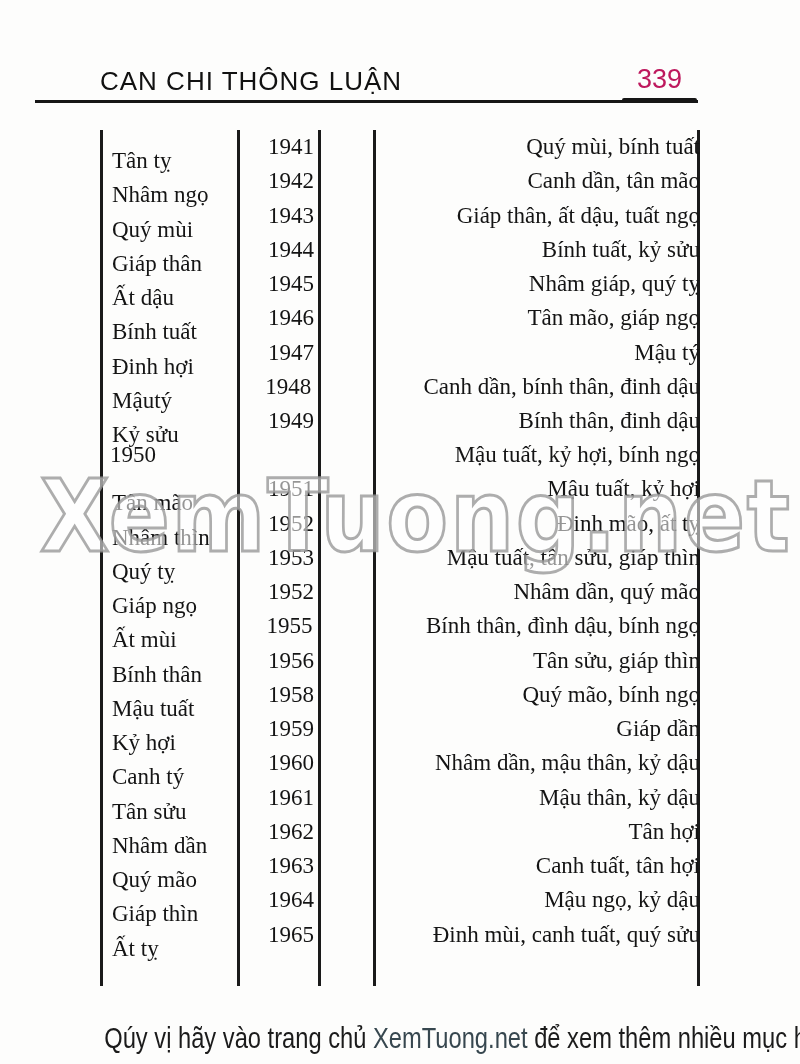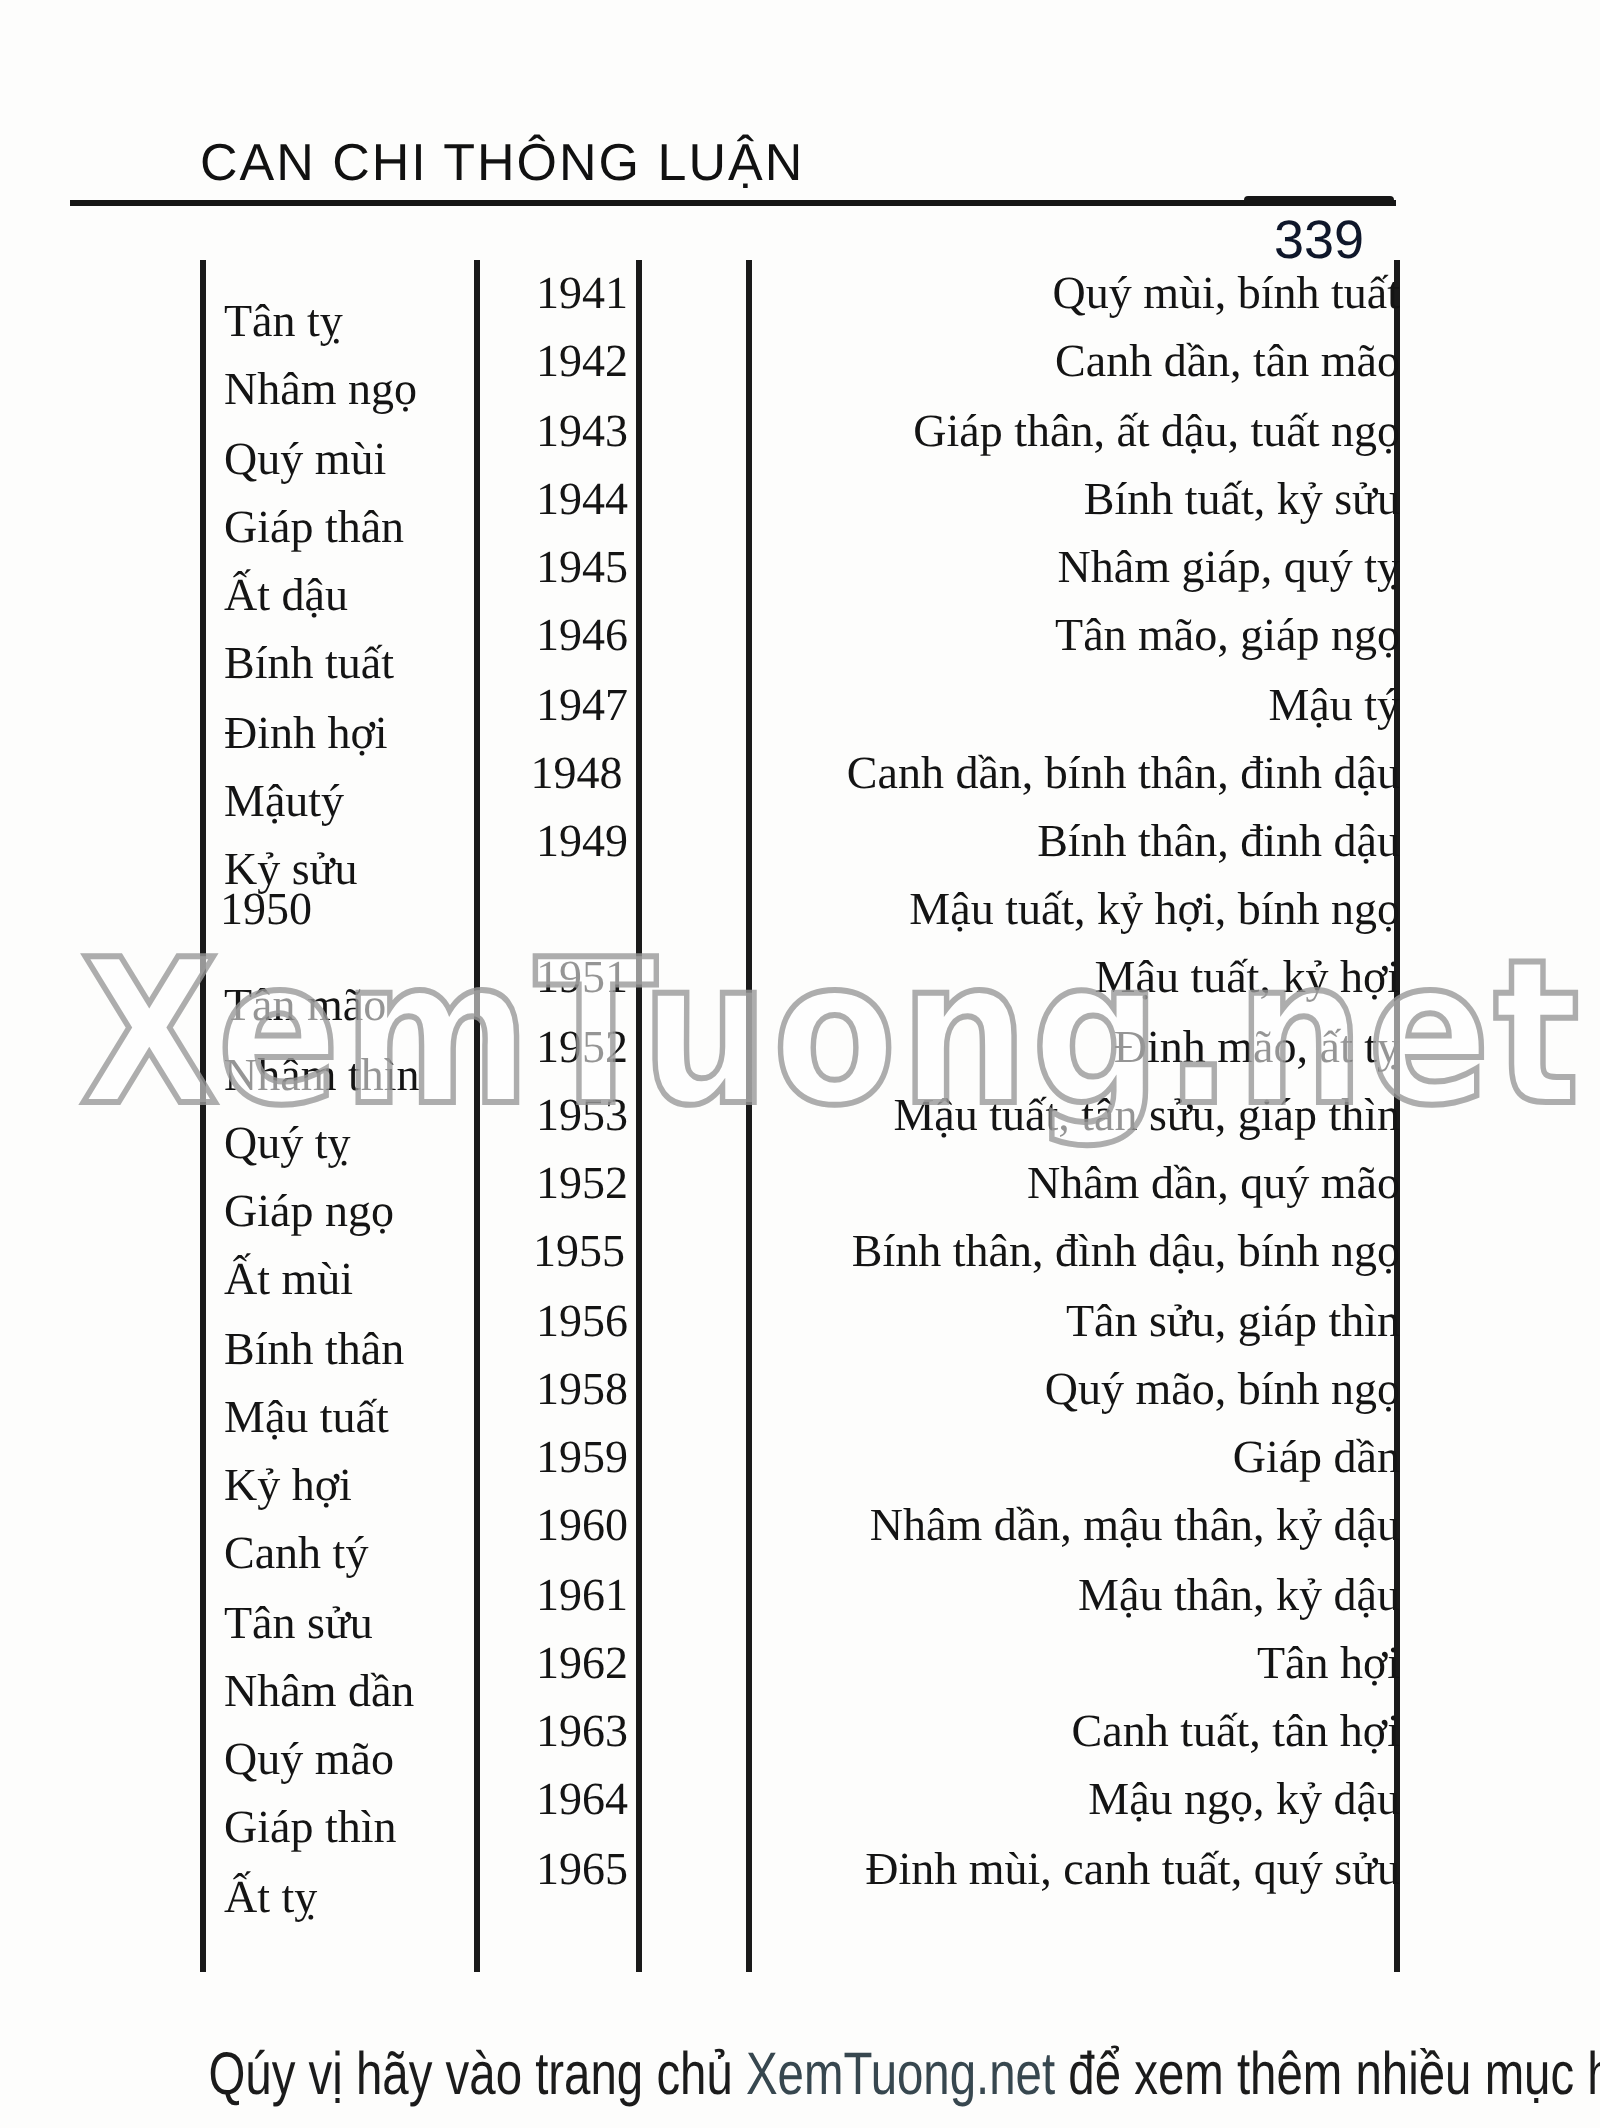--- a/index.html
+++ b/index.html
@@ -12,21 +12,21 @@
   
   .header-title {
     position:absolute; left:100px; top:66px;
     font-family:"Liberation Sans", sans-serif;
     font-size:26px; letter-spacing:1px; color:#111;
     white-space:nowrap;
   }
   .page-number {
     position:absolute; right:118px; top:64px;
     font-family:"Liberation Sans", sans-serif;
-    font-size:27px; color:#0f172a;margin-top:41px;
+    font-size:27px; color:#be185d;
   }
   .header-rule {
     position:absolute; left:35px; top:100px; width:663px; height:3px;
     background:#161616;
   }
   .header-rule-right {
     position:absolute; right:103px; top:98px; width:75px; height:5px;
     background:#161616; border-radius:2px;
   }
 

